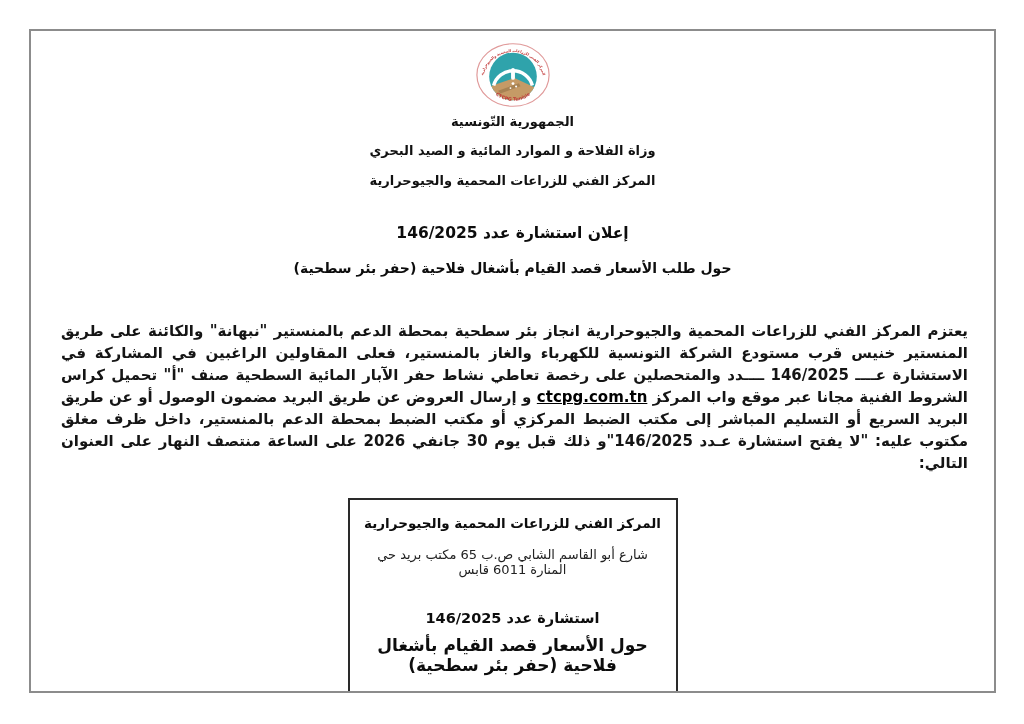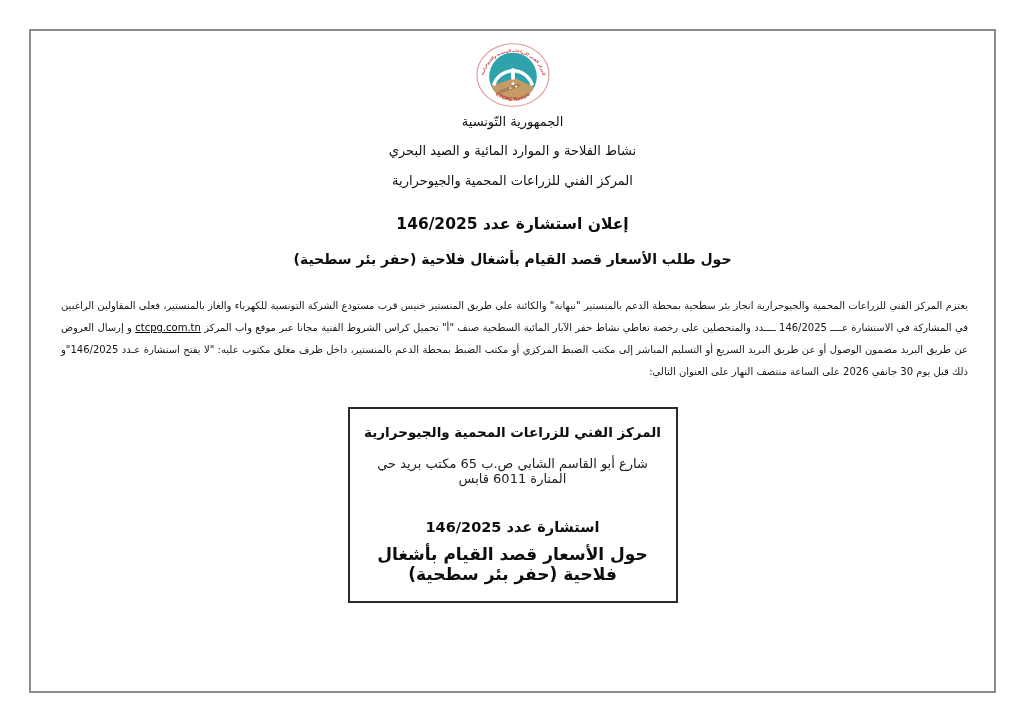--- a/index.html
+++ b/index.html
@@ -18,35 +18,36 @@
     background: #ffffff;
     overflow: hidden;
   }
   .content {
     direction: rtl;
     text-align: center;
   }
   .logo-wrap { margin-top: 12px; }
   .logo { display: block; margin: 0 auto; width: 76px; height: 64px; }
 
-  .gov-line { font-weight: normal; font-size: 13px; color: #111; }
+  .gov-line { font-weight: bold; font-size: 13px; color: #111; }
   .gov1 { margin-top: 7px; }
   .gov2 { margin-top: 14px; }
   .gov3 { margin-top: 15px; }
 
-  .title1 { margin-top: 27px; font-weight: bold; font-size: 15.5px; }
+  .title1 { margin-top: 36px; font-weight: bold; font-size: 15.5px; }
   .title2 { margin-top: 18px; font-weight: bold; font-size: 14px; }
 
   .para {
-    margin-top: 28px;
+    margin-top: 44px;
     padding: 0 26px 0 30px;
-    font-size: 10px;
+    font-size: 15px;
     line-height: 22px;
     text-align: justify;
     color: #151515;
+    font-weight: bold;
   }
   .para .website-link {
     color: #000;
     text-decoration: underline;
     direction: ltr;
     unicode-bidi: embed;
     cursor: pointer;
   }
 
   .abox {
@@ -92,21 +93,21 @@
         <text font-size="5" fill="#c03434" font-weight="bold">
           <textPath href="#arcTop" startOffset="50%" text-anchor="middle">المركز الفني للزراعات المحمية والجيوحرارية</textPath>
         </text>
         <text font-size="6.3" fill="#c03434" font-weight="bold">
           <textPath href="#arcBottom" startOffset="50%" text-anchor="middle">CTCPG Tunisie</textPath>
         </text>
       </svg>
     </div>
 
     <div class="gov-line gov1">الجمهورية التّونسية</div>
-    <div class="gov-line gov2">نشاط الفلاحة و الموارد المائية و الصيد البحري</div>
+    <div class="gov-line gov2">وزاة الفلاحة و الموارد المائية و الصيد البحري</div>
     <div class="gov-line gov3">المركز الفني للزراعات المحمية والجيوحرارية</div>
 
     <div class="title1">إعلان استشارة عدد 146/2025</div>
     <div class="title2">حول طلب الأسعار قصد القيام بأشغال فلاحية (حفر بئر سطحية)</div>
 
     <p class="para"><span>يعتزم المركز الفني للزراعات المحمية والجيوحرارية انجاز بئر سطحية بمحطة الدعم  بالمنستير "نبهانة" والكائنة على طريق المنستير خنيس قرب مستودع الشركة التونسية للكهرباء والغاز بالمنستير، فعلى المقاولين الراغبين في المشاركة في الاستشارة عــــ 146/2025 ــــدد والمتحصلين على رخصة تعاطي نشاط حفر الآبار المائية السطحية صنف "أ" تحميل كراس الشروط الفنية مجانا عبر موقع واب المركز </span><span class="website-link">ctcpg.com.tn</span><span> و إرسال العروض عن طريق البريد مضمون الوصول أو عن طريق البريد السريع أو التسليم المباشر إلى مكتب الضبط المركزي أو مكتب الضبط بمحطة الدعم بالمنستير، داخل ظرف مغلق مكتوب عليه: "لا يفتح استشارة عـدد 146/2025"و ذلك قبل يوم 30 جانفي 2026 على الساعة منتصف النهار على العنوان التالي:</span></p>
 
     <div class="abox">
       <div class="b1">المركز الفني للزراعات المحمية والجيوحرارية</div>
       <div class="b2">شارع أبو القاسم الشابي ص.ب 65 مكتب بريد حي المنارة 6011 قابس</div>

